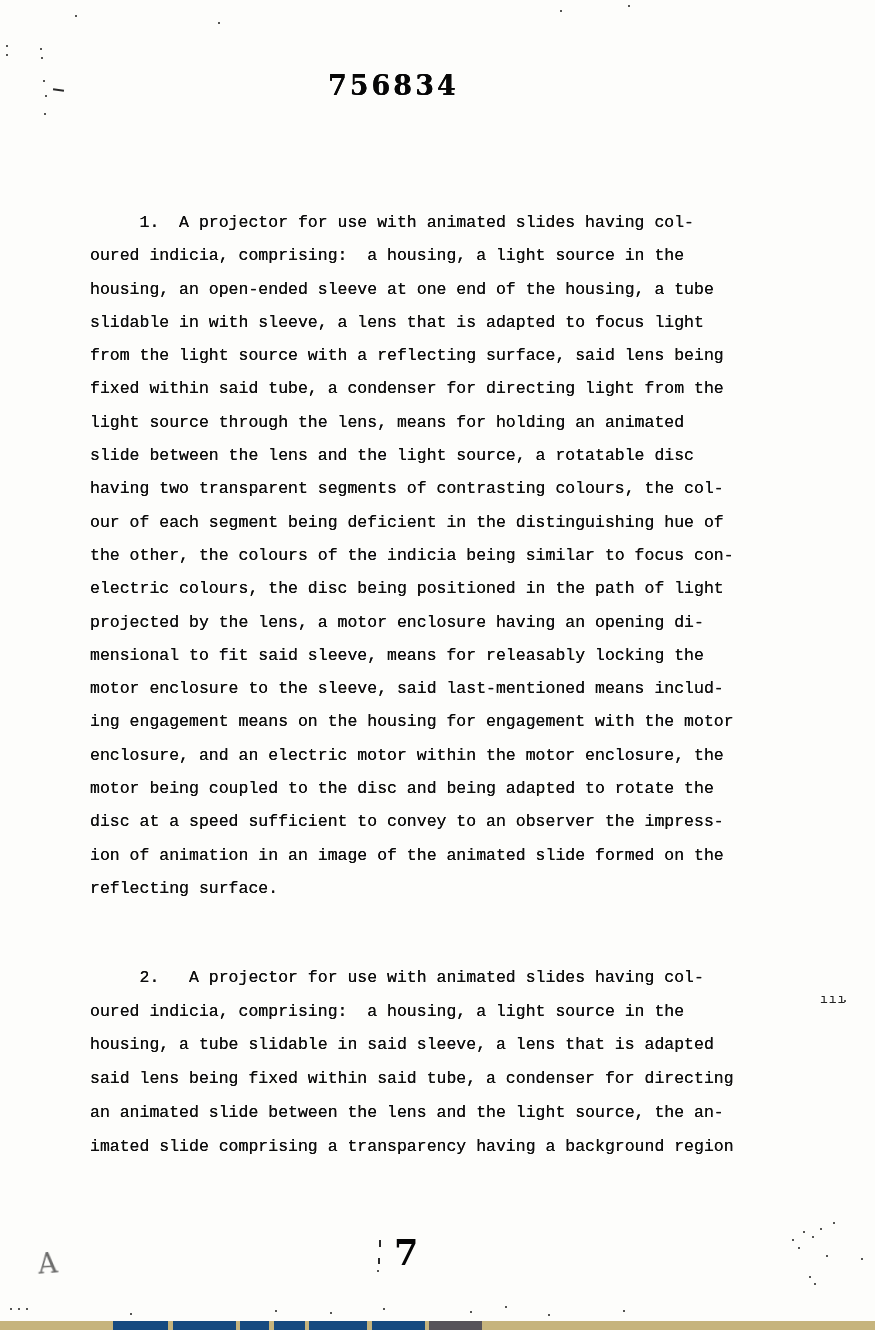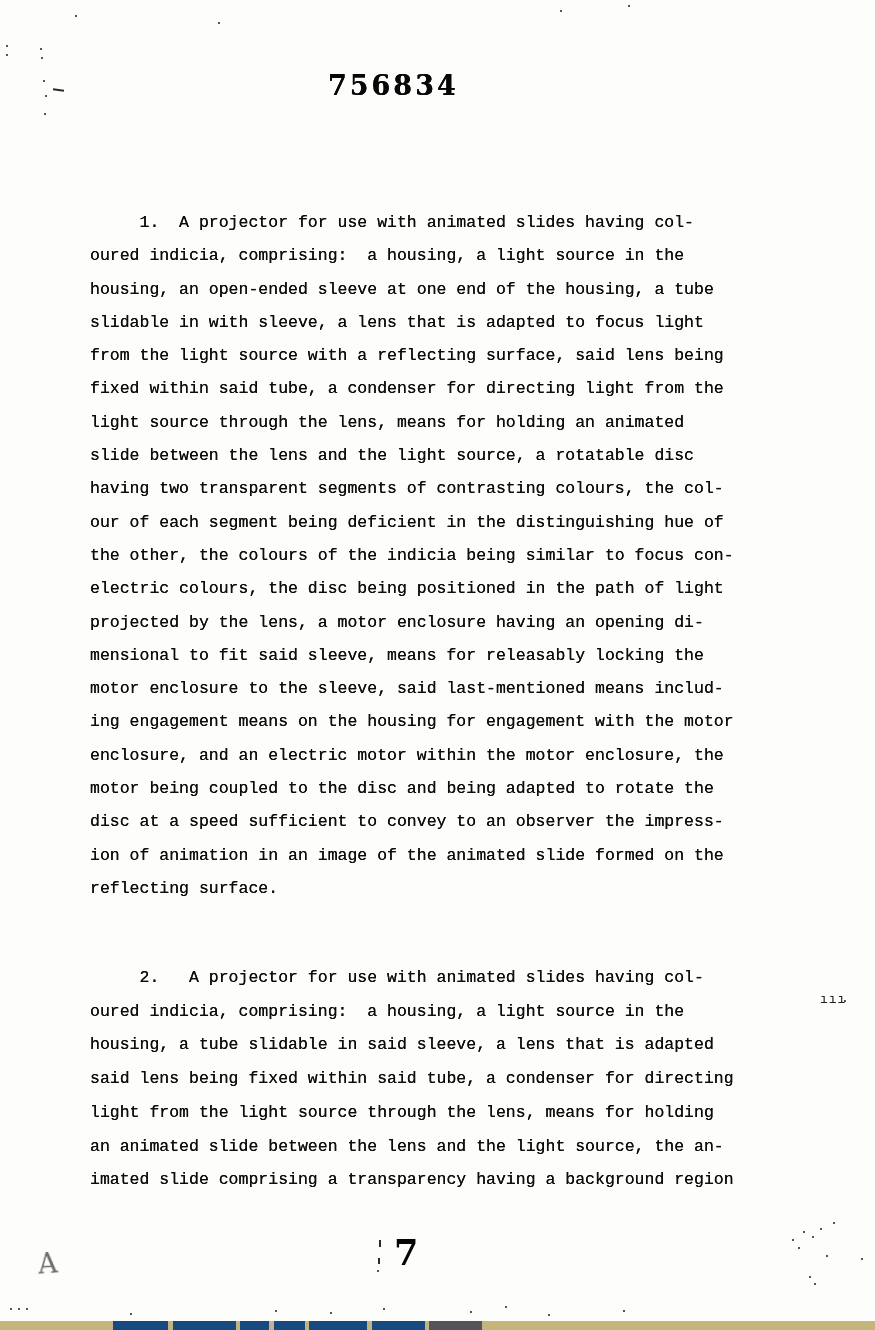--- a/index.html
+++ b/index.html
@@ -74,21 +74,20 @@
       <div class="line">disc at a speed sufficient to convey to an observer the impress-</div>
       <div class="line">ion of animation in an image of the animated slide formed on the</div>
       <div class="line">reflecting surface.</div>
     </div>
 
   <div class="claim-2 tw">
       <div class="line">     2.   A projector for use with animated slides having col-</div>
       <div class="line">oured indicia, comprising:  a housing, a light source in the</div>
       <div class="line">housing, a tube slidable in said sleeve, a lens that is adapted</div>
       <div class="line">said lens being fixed within said tube, a condenser for directing</div>
-      <div class="line">light from the light source through the lens, means for holding</div>
       <div class="line">an animated slide between the lens and the light source, the an-</div>
       <div class="line">imated slide comprising a transparency having a background region</div>
     </div>
 
   <div class="page-number">7</div>
 
   <div class="smudge-a">A</div>
   <div class="tick-mark" style="left:820px;top:992px;">ııı</div>
 
   <div class="vbar" style="left:379px;top:1240px;height:7px;"></div>

